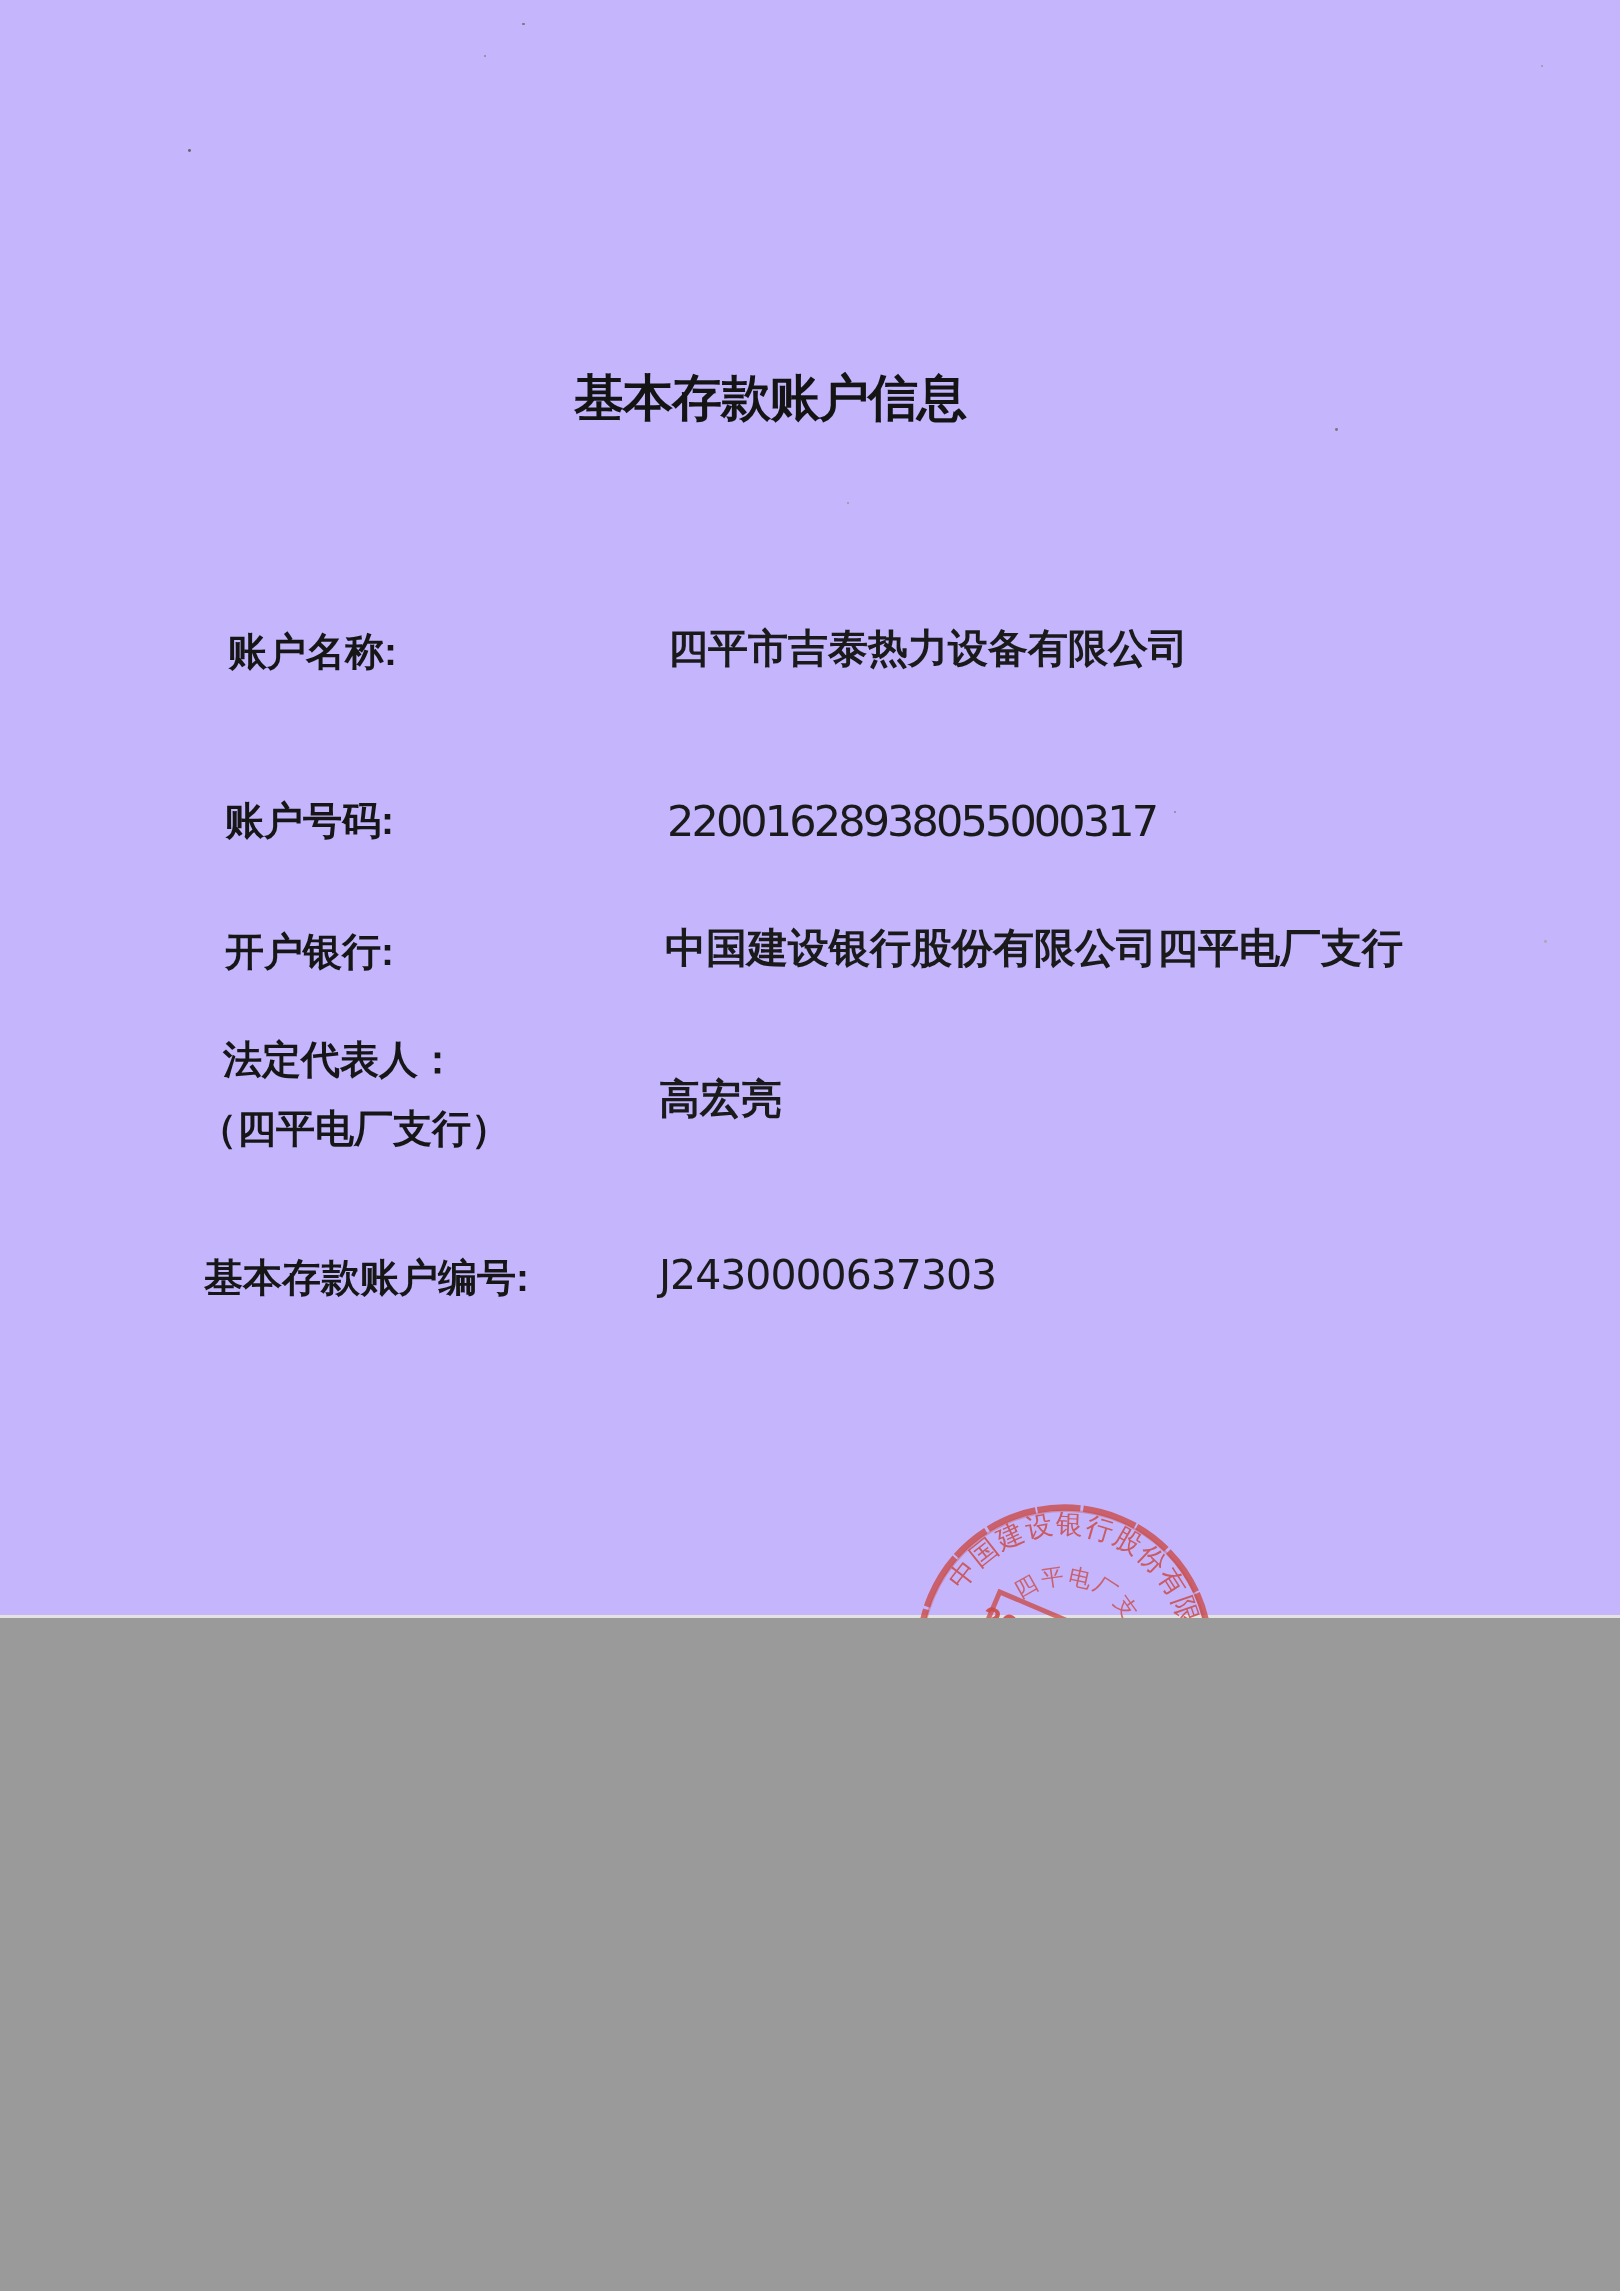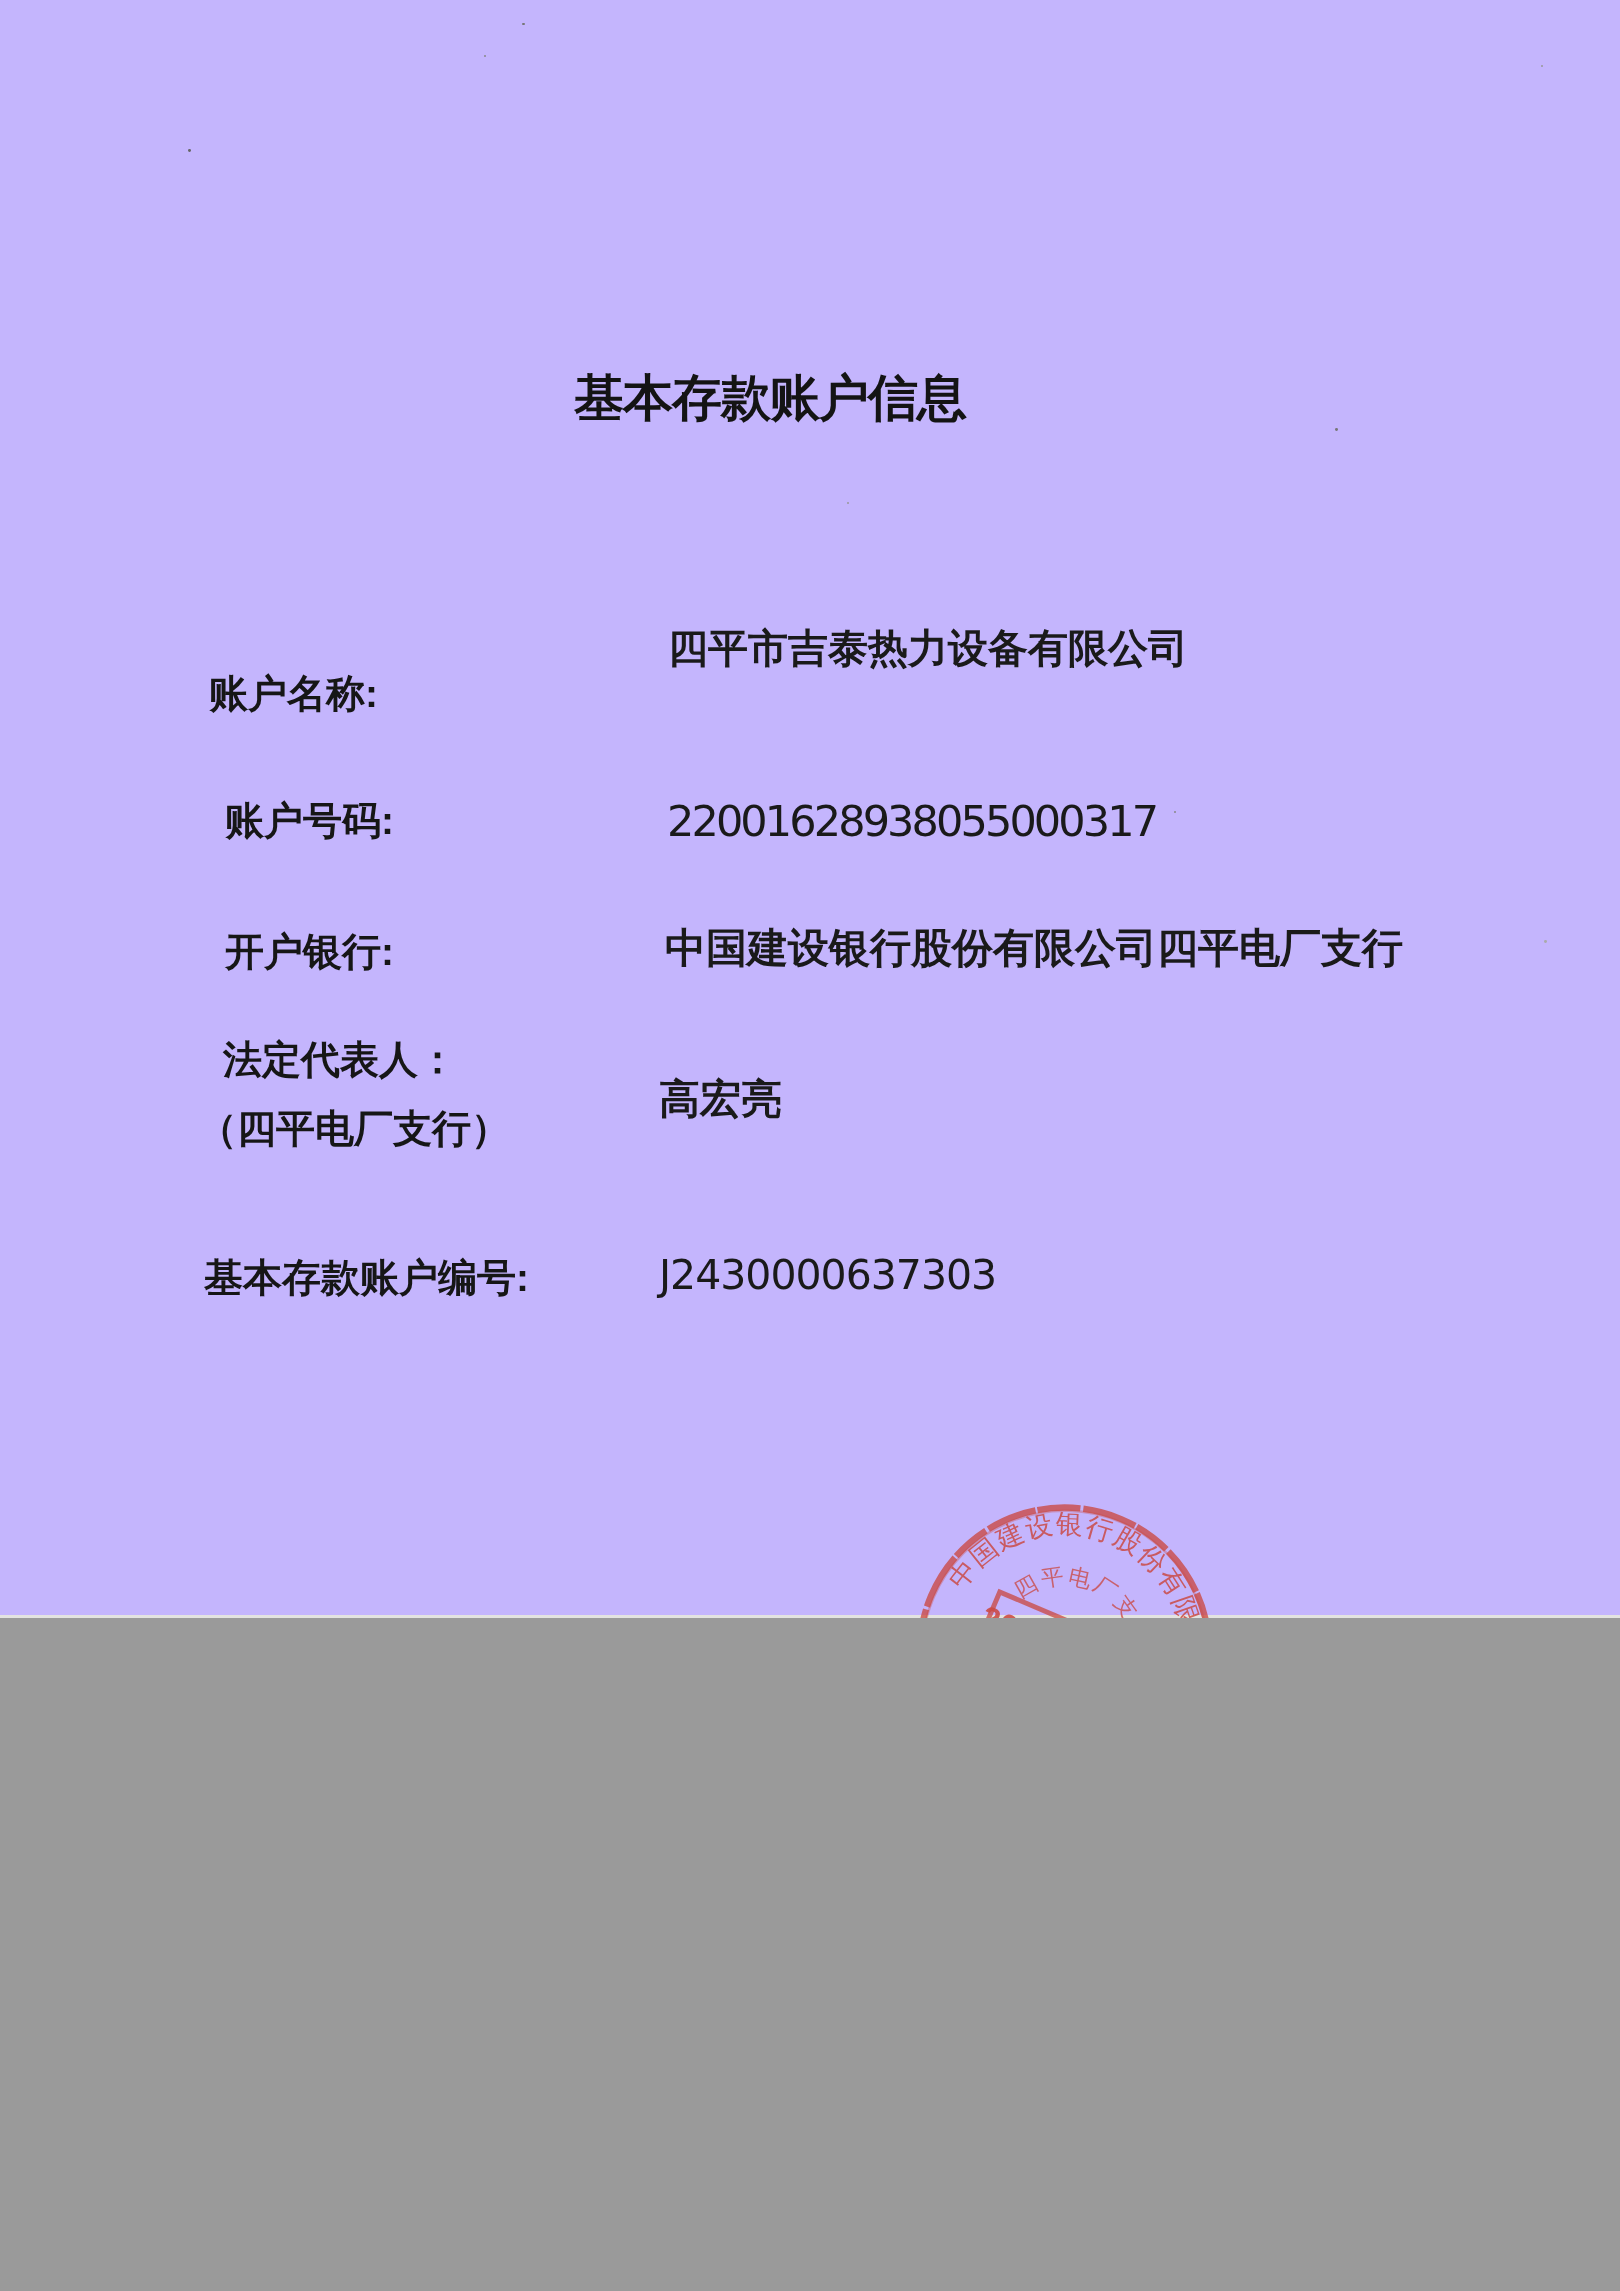--- a/index.html
+++ b/index.html
@@ -14,21 +14,21 @@
     position:absolute; left:574px; top:365px;
     font-family:"Liberation Serif","DejaVu Serif",serif;
     font-size:50px; font-weight:800; letter-spacing:-1px; color:#141414;
     white-space:nowrap;
   }
   .lbl { position:absolute; font-size:39px; font-weight:700; color:#161616; white-space:nowrap; }
   .val { position:absolute; font-size:40px; font-weight:600; color:#1a1a1a; white-space:nowrap; }
   .num { font-family:"DejaVu Sans","Liberation Sans",sans-serif; font-weight:500; letter-spacing:-1px; }
 
   
-  .r1l { left:209px; top:625px;margin-top:42px; }   .r1v { left:668px; top:621px; }
+  .r1l { left:228px; top:625px; }   .r1v { left:668px; top:621px; }
   .r2l { left:225px; top:794px; }   .r2v { left:667px; top:796px; font-size:43px; letter-spacing:-2.9px;text-align:center; }
   .r3l { left:225px; top:925px; }   .r3v { left:665px; top:921px; font-size:41px;text-align:center; }
   .r4l1 { left:223px; top:1033px; } .r4l2 { left:198px; top:1102px; }
   .r4v { left:659px; top:1072px; font-size:41px; }
   .r5l { left:204px; top:1251px; }  .r5v { left:659px; top:1251px; font-size:41px; letter-spacing:-1px; }
 
   .date-line {
     position:absolute; left:922px; top:1723px; z-index:6;
     display:flex; align-items:flex-start;
     font-size:39px; font-weight:700; color:#222; white-space:nowrap;

